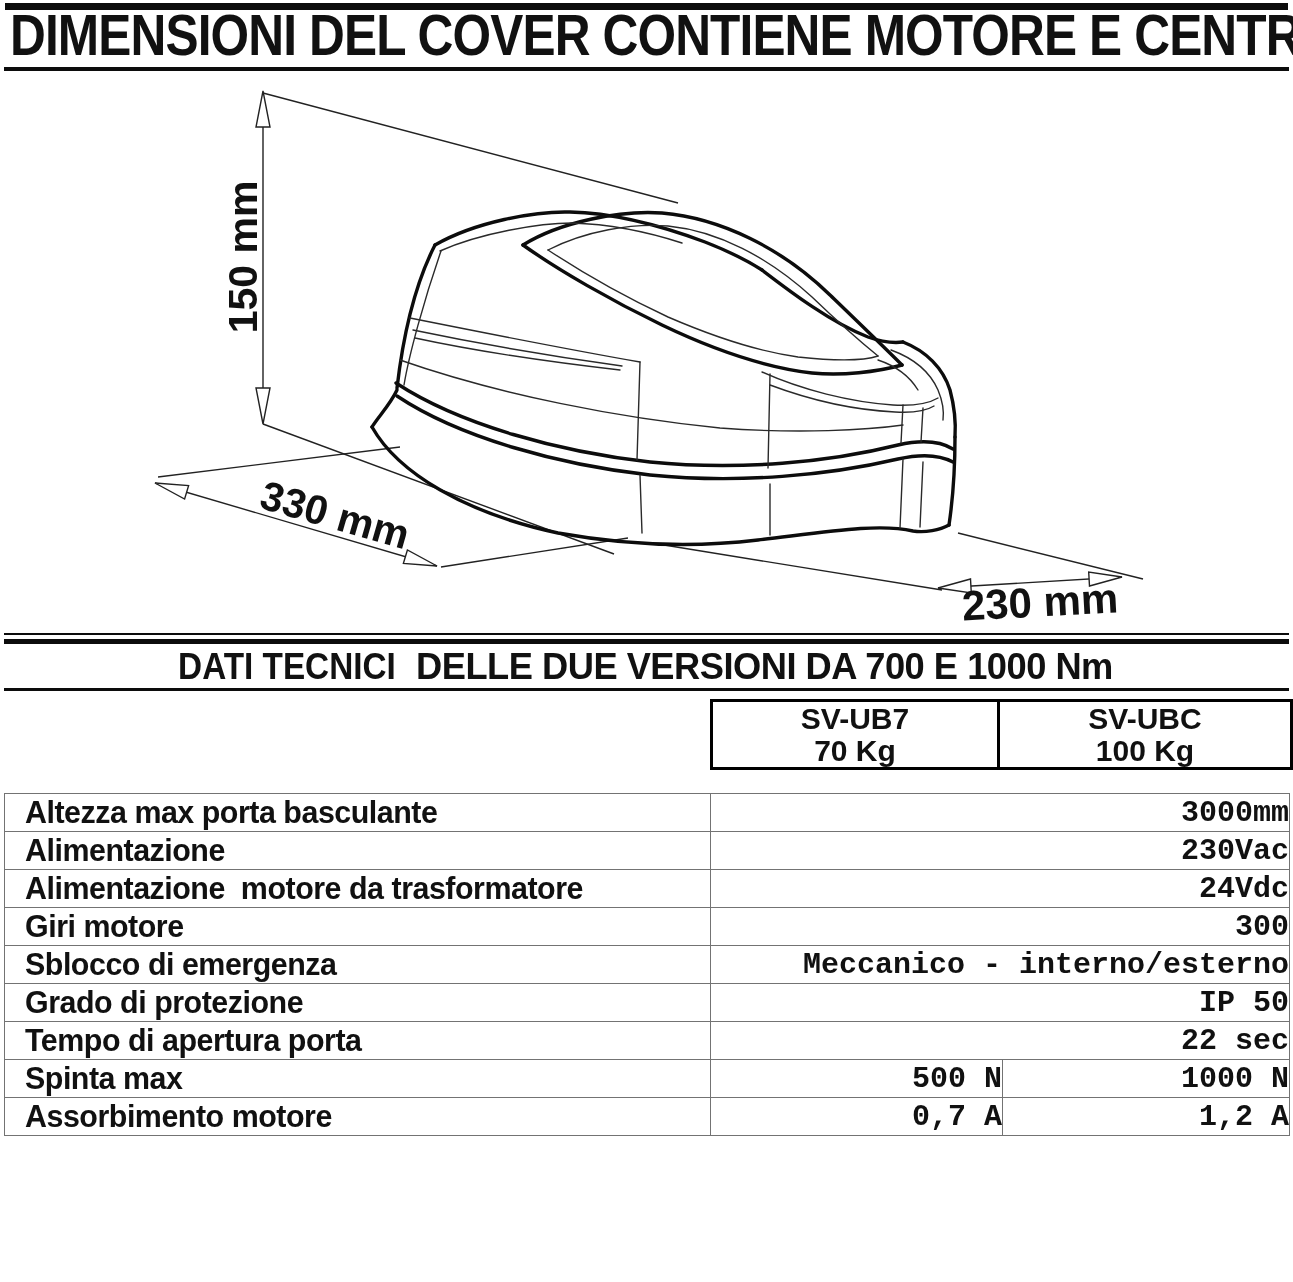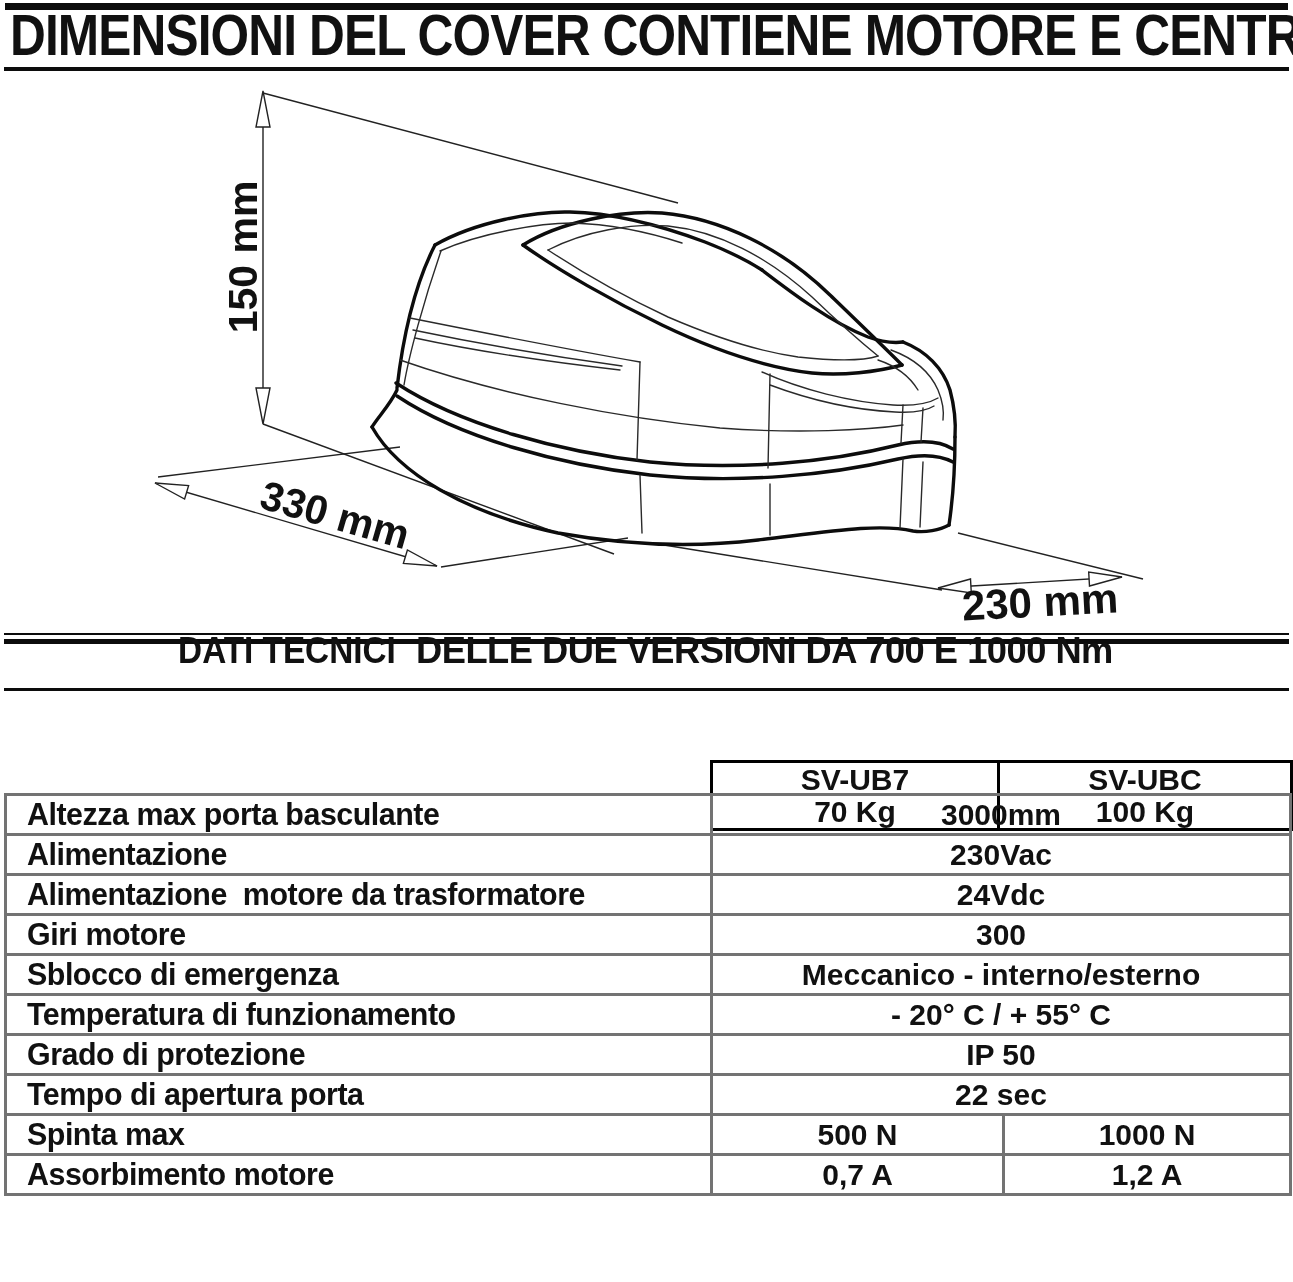--- a/index.html
+++ b/index.html
@@ -9,42 +9,42 @@
     margin:0 auto;overflow:hidden;
     font-family:"Liberation Sans", sans-serif;color:#111;
   }
   .rule{position:absolute;background:#0c0c0c;}
   .page-title{
     position:absolute;left:10px;top:6px;height:58px;display:flex;align-items:center;
     font-size:57px;font-weight:bold;letter-spacing:-1px;white-space:pre;
     transform:scaleX(0.87);transform-origin:0 50%;
   }
   .section-title{
-    position:absolute;left:0;top:629px;width:1293px;height:44px;
+    position:absolute;left:0;top:645px;width:1293px;height:44px;
     display:flex;justify-content:center;align-items:center;
     font-size:37px;font-weight:bold;white-space:pre;
   }
   .sec1{display:inline-block;transform:scaleX(0.90);transform-origin:50% 50%;letter-spacing:0px;}
   .sec2{display:inline-block;transform:scaleX(0.98);transform-origin:0 50%;margin-left:8px;letter-spacing:-0.5px;}
   .diagram{position:absolute;left:0;top:75px;width:1293px;height:552px;}
 
   table{border-collapse:collapse;table-layout:fixed;}
-  .hdr-table{position:absolute;left:710px;top:760px;width:580px;}
+  .hdr-table{position:absolute;left:710px;top:699px;width:580px;}
   .hdr-table td{
     border:3px solid #000;padding:0;height:68px;vertical-align:middle;text-align:center;
   }
   .hdr-model,.hdr-weight{font-size:30px;font-weight:bold;line-height:32px;}
   .spec-table{position:absolute;left:4px;top:793px;width:1285px;}
-  .spec-table td{border:3px solid #737373;padding:0;height:34px;vertical-align:middle;overflow:hidden;}
+  .spec-table td{border:1px solid #737373;padding:0;height:34px;vertical-align:middle;overflow:hidden;}
   .lbl{padding-left:20px !important;text-align:left;}
   .lbl .cond{
     display:inline-block;font-size:32px;font-weight:bold;white-space:pre;
     transform:scaleX(0.95);transform-origin:0 50%;letter-spacing:-0.5px;
   }
-  .val{text-align:center;font-size:30px;font-weight:bold;white-space:pre;}
+  .val{text-align:right;font-size:30px;font-weight:bold;white-space:pre;font-family:Liberation Mono, monospace;}
 </style>
 </head>
 <body>
 
 <div class="page">
 
   <div class="rule" style="left:5px;top:3px;width:1283px;height:7px;"></div>
   <div class="page-title">DIMENSIONI DEL COVER CONTIENE MOTORE E CENTRALE</div>
   <div class="rule" style="left:4px;top:67px;width:1285px;height:4px;"></div>
 
@@ -165,24 +165,20 @@
     </tr>
     <tr>
       <td class="lbl"><span class="cond">Giri motore</span></td>
       <td class="val" colspan="2">300</td>
     </tr>
     <tr>
       <td class="lbl"><span class="cond">Sblocco di emergenza</span></td>
       <td class="val" colspan="2">Meccanico - interno/esterno</td>
     </tr>
     <tr>
-      <td class="lbl"><span class="cond">Temperatura di funzionamento</span></td>
-      <td class="val" colspan="2">- 20° C / + 55° C</td>
-    </tr>
-    <tr>
       <td class="lbl"><span class="cond">Grado di protezione</span></td>
       <td class="val" colspan="2">IP 50</td>
     </tr>
     <tr>
       <td class="lbl"><span class="cond">Tempo di apertura porta</span></td>
       <td class="val" colspan="2">22 sec</td>
     </tr>
     <tr>
       <td class="lbl"><span class="cond">Spinta max</span></td>
       <td class="val">500 N</td>

